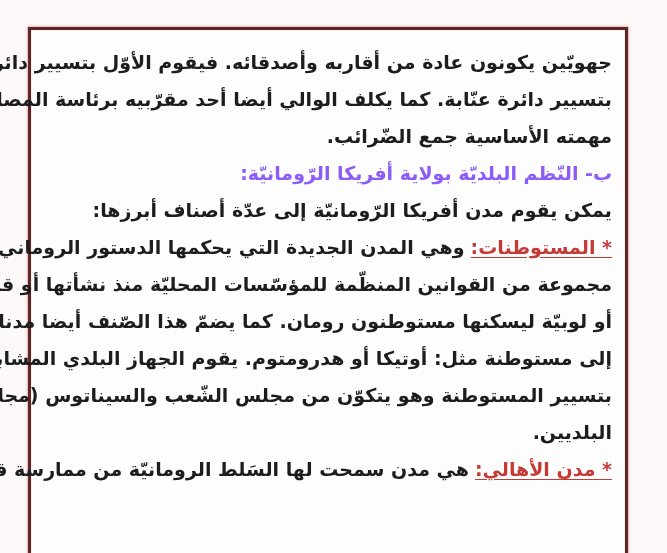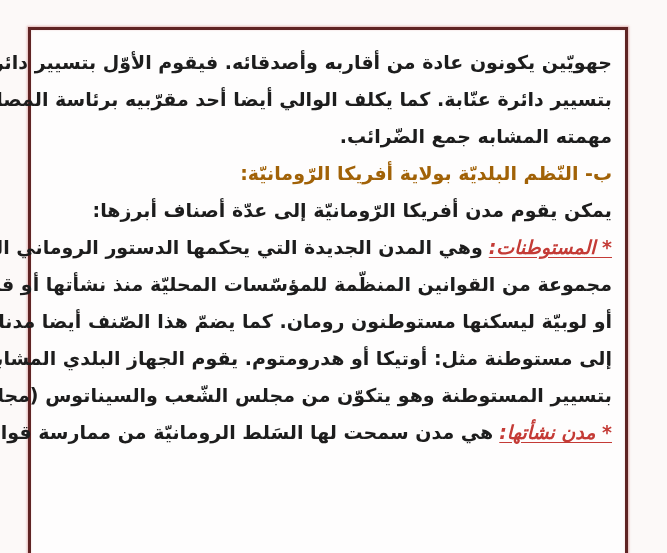--- a/index.html
+++ b/index.html
@@ -36,52 +36,52 @@
     font-size: 19px;
     line-height: 37px;
     color: #1d1d1d;
     letter-spacing: 0;
   }
   .line {
     white-space: nowrap;
     height: 37px;
   }
   .section-heading {
-    color: #a16207;
+    color: #8b5cf6;
   }
   .red-label {
     color: #c43b36;
     text-decoration: underline;
     text-underline-offset: 3px;
     margin-left: 6px;
-    font-style: italic;
   }
 </style>
 </head>
 <body>
 
 <div class="page">
   <div class="frame">
     <div class="text">
 
       <div class="line">جهويّين يكونون عادة من أقاربه وأصدقائه. فيقوم الأوّل بتسيير دائرة قرطاج ويهتم الثاني</div>
       <div class="line">بتسيير دائرة عنّابة. كما يكلف الوالي أيضا أحد مقرّبيه برئاسة المصالح الماليّة والتي تكون</div>
-      <div class="line">مهمته المشابه جمع الضّرائب.</div>
+      <div class="line">مهمته الأساسية جمع الضّرائب.</div>
 
       <div class="line section-heading">ب- النّظم البلديّة بولاية أفريكا الرّومانيّة:</div>
 
       <div class="line">يمكن يقوم مدن أفريكا الرّومانيّة إلى عدّة أصناف أبرزها:</div>
 
       <div class="line">
         <span class="red-label">* المستوطنات:</span><span>وهي المدن الجديدة التي يحكمها الدستور الروماني الذي هو عبارة عن</span>
       </div>
       <div class="line">مجموعة من القوانين المنظّمة للمؤسّسات المحليّة منذ نشأتها أو قرى أُنشأت بجوار قرى بونيّة</div>
       <div class="line">أو لوبيّة ليسكنها مستوطنون رومان. كما يضمّ هذا الصّنف أيضا مدنا بونيّة أو لوبيّة ارتقت</div>
       <div class="line">إلى مستوطنة مثل: أوتيكا أو هدرومتوم. يقوم الجهاز البلدي المشابه لما هو معمول به في روما</div>
       <div class="line">بتسيير المستوطنة وهو يتكوّن من مجلس الشّعب والسيناتوس (مجلس الوجهاء) والحكّام</div>
+      <div class="line">البلديين.</div>
 
       <div class="line">
-        <span class="red-label">* مدن نشأتها:</span><span>هي مدن سمحت لها السَلط الرومانيّة من ممارسة قوانينها وتقاليدها ف ظلّت</span>
+        <span class="red-label">* مدن الأهالي:</span><span>هي مدن سمحت لها السَلط الرومانيّة من ممارسة قوانينها وتقاليدها ف ظلّت</span>
       </div>
 
     </div>
   </div>
 </div>
 
 </body></html>

